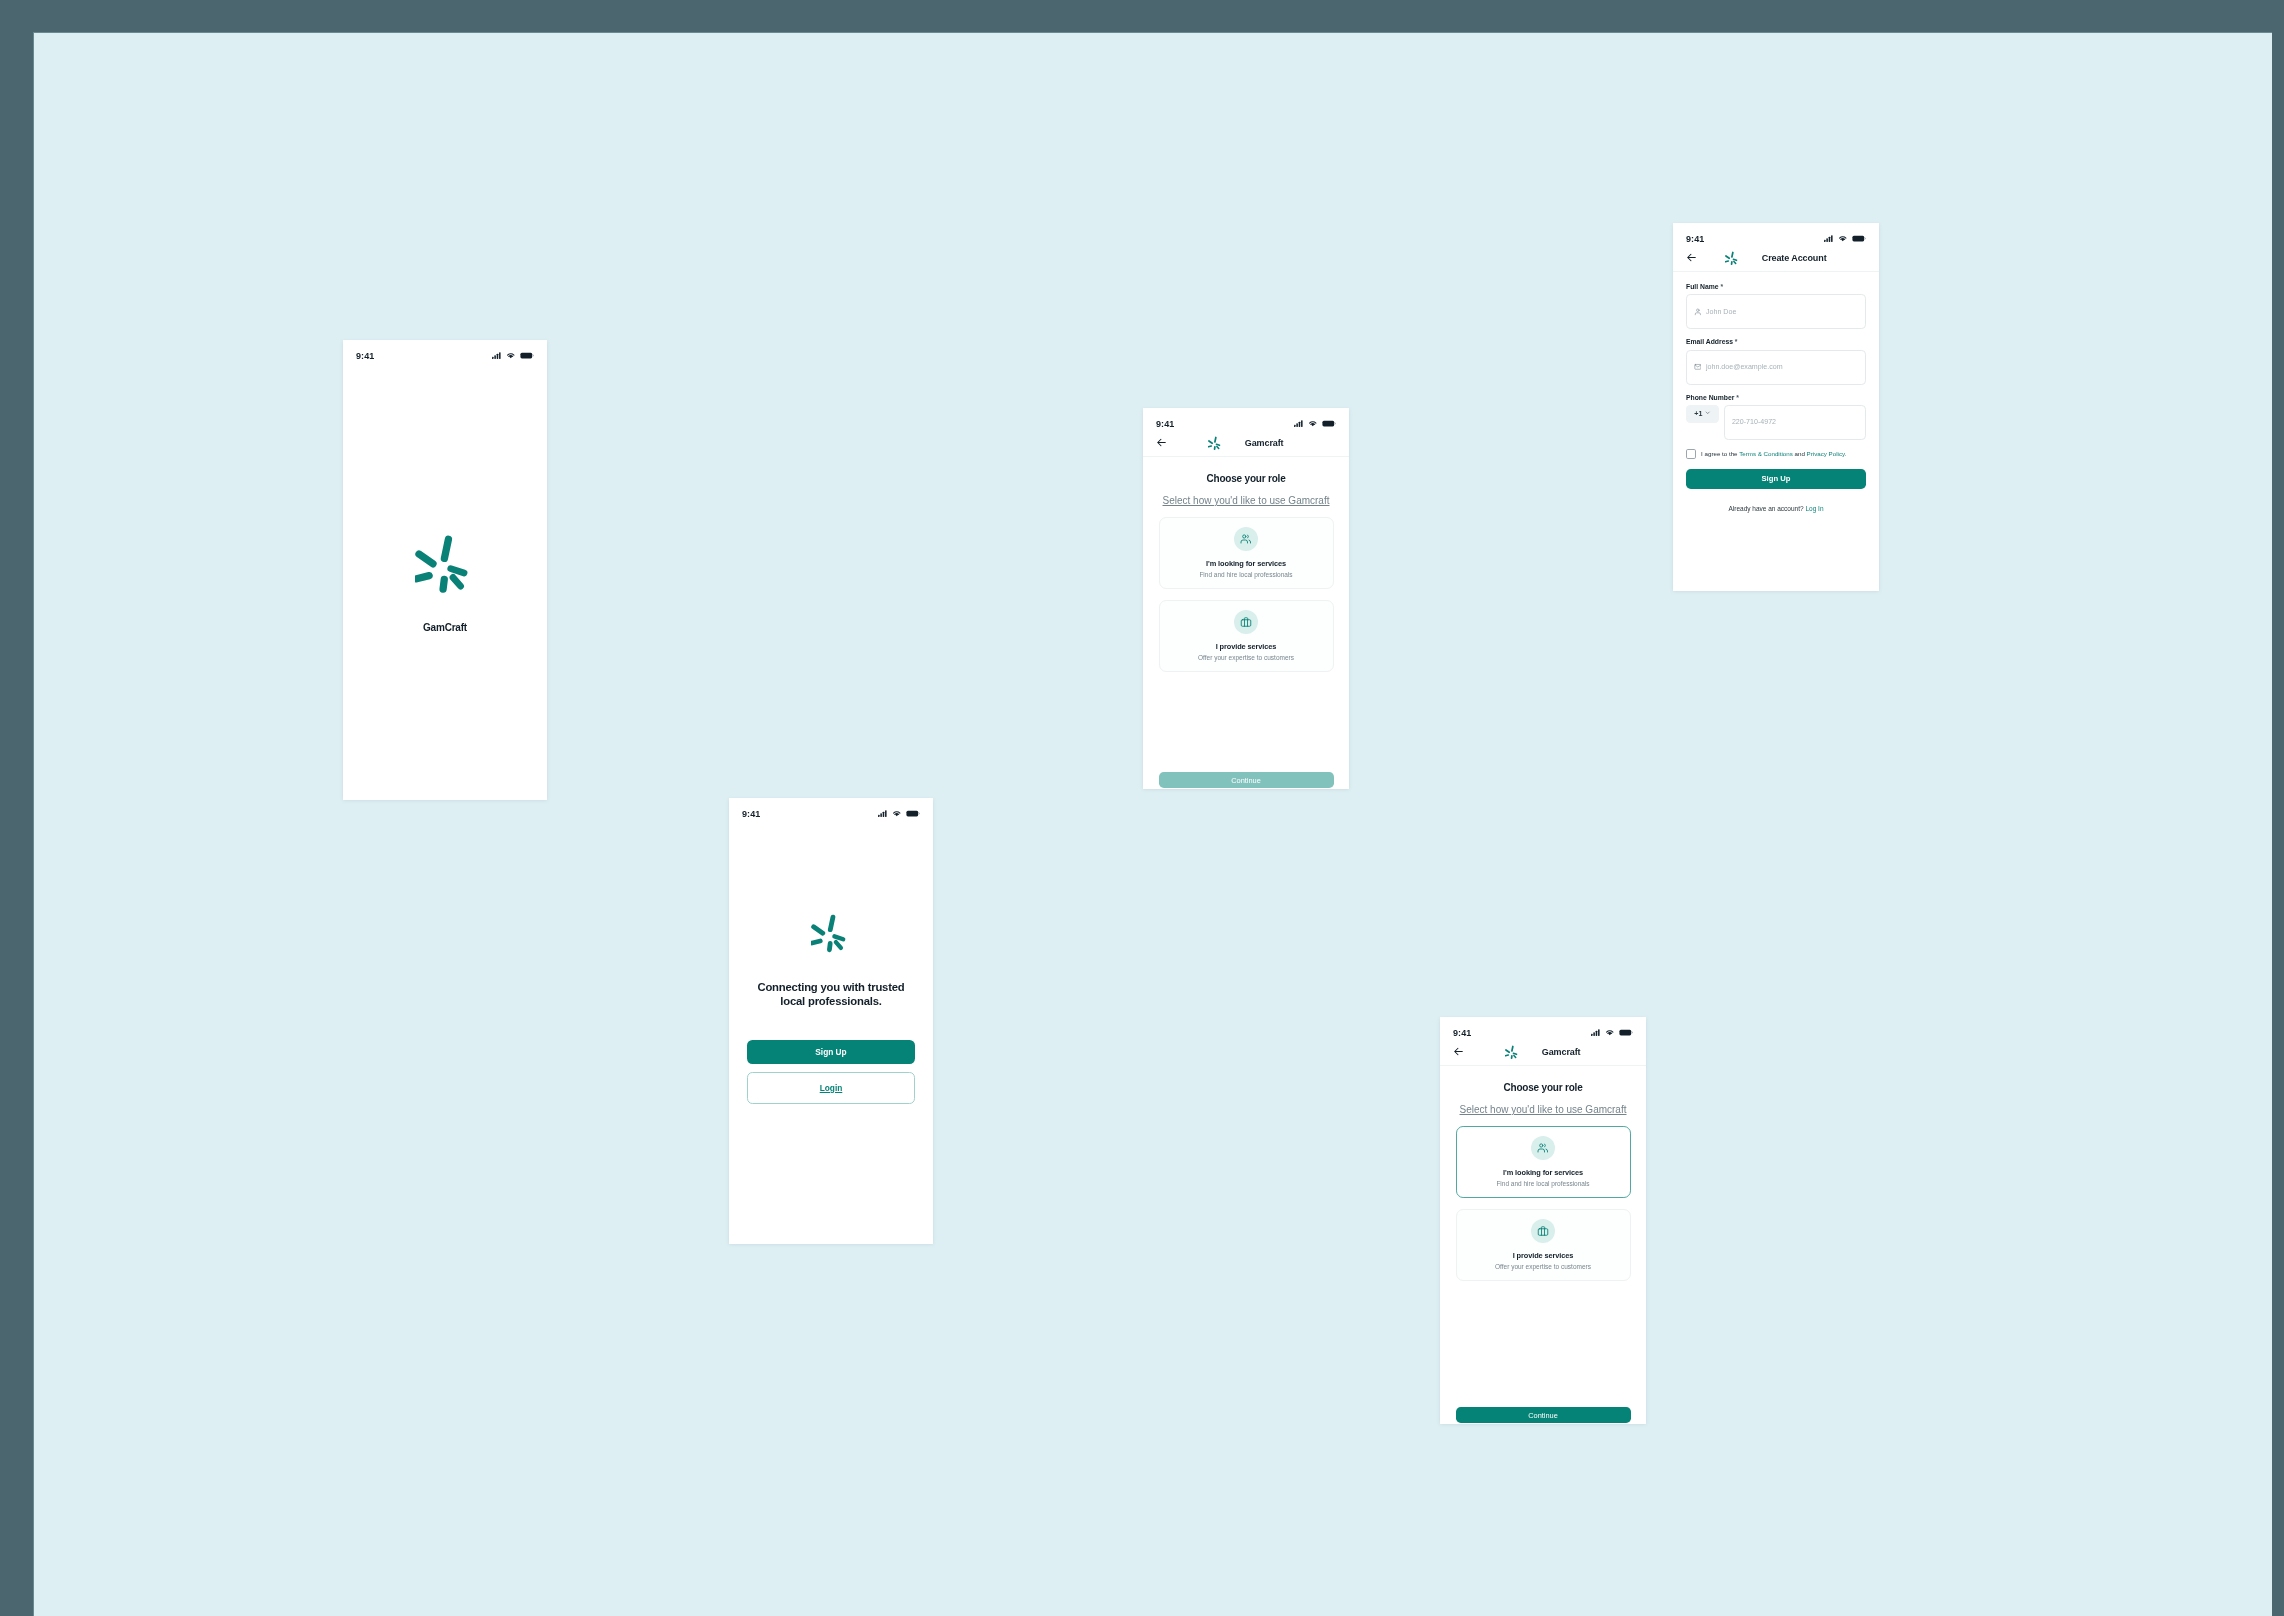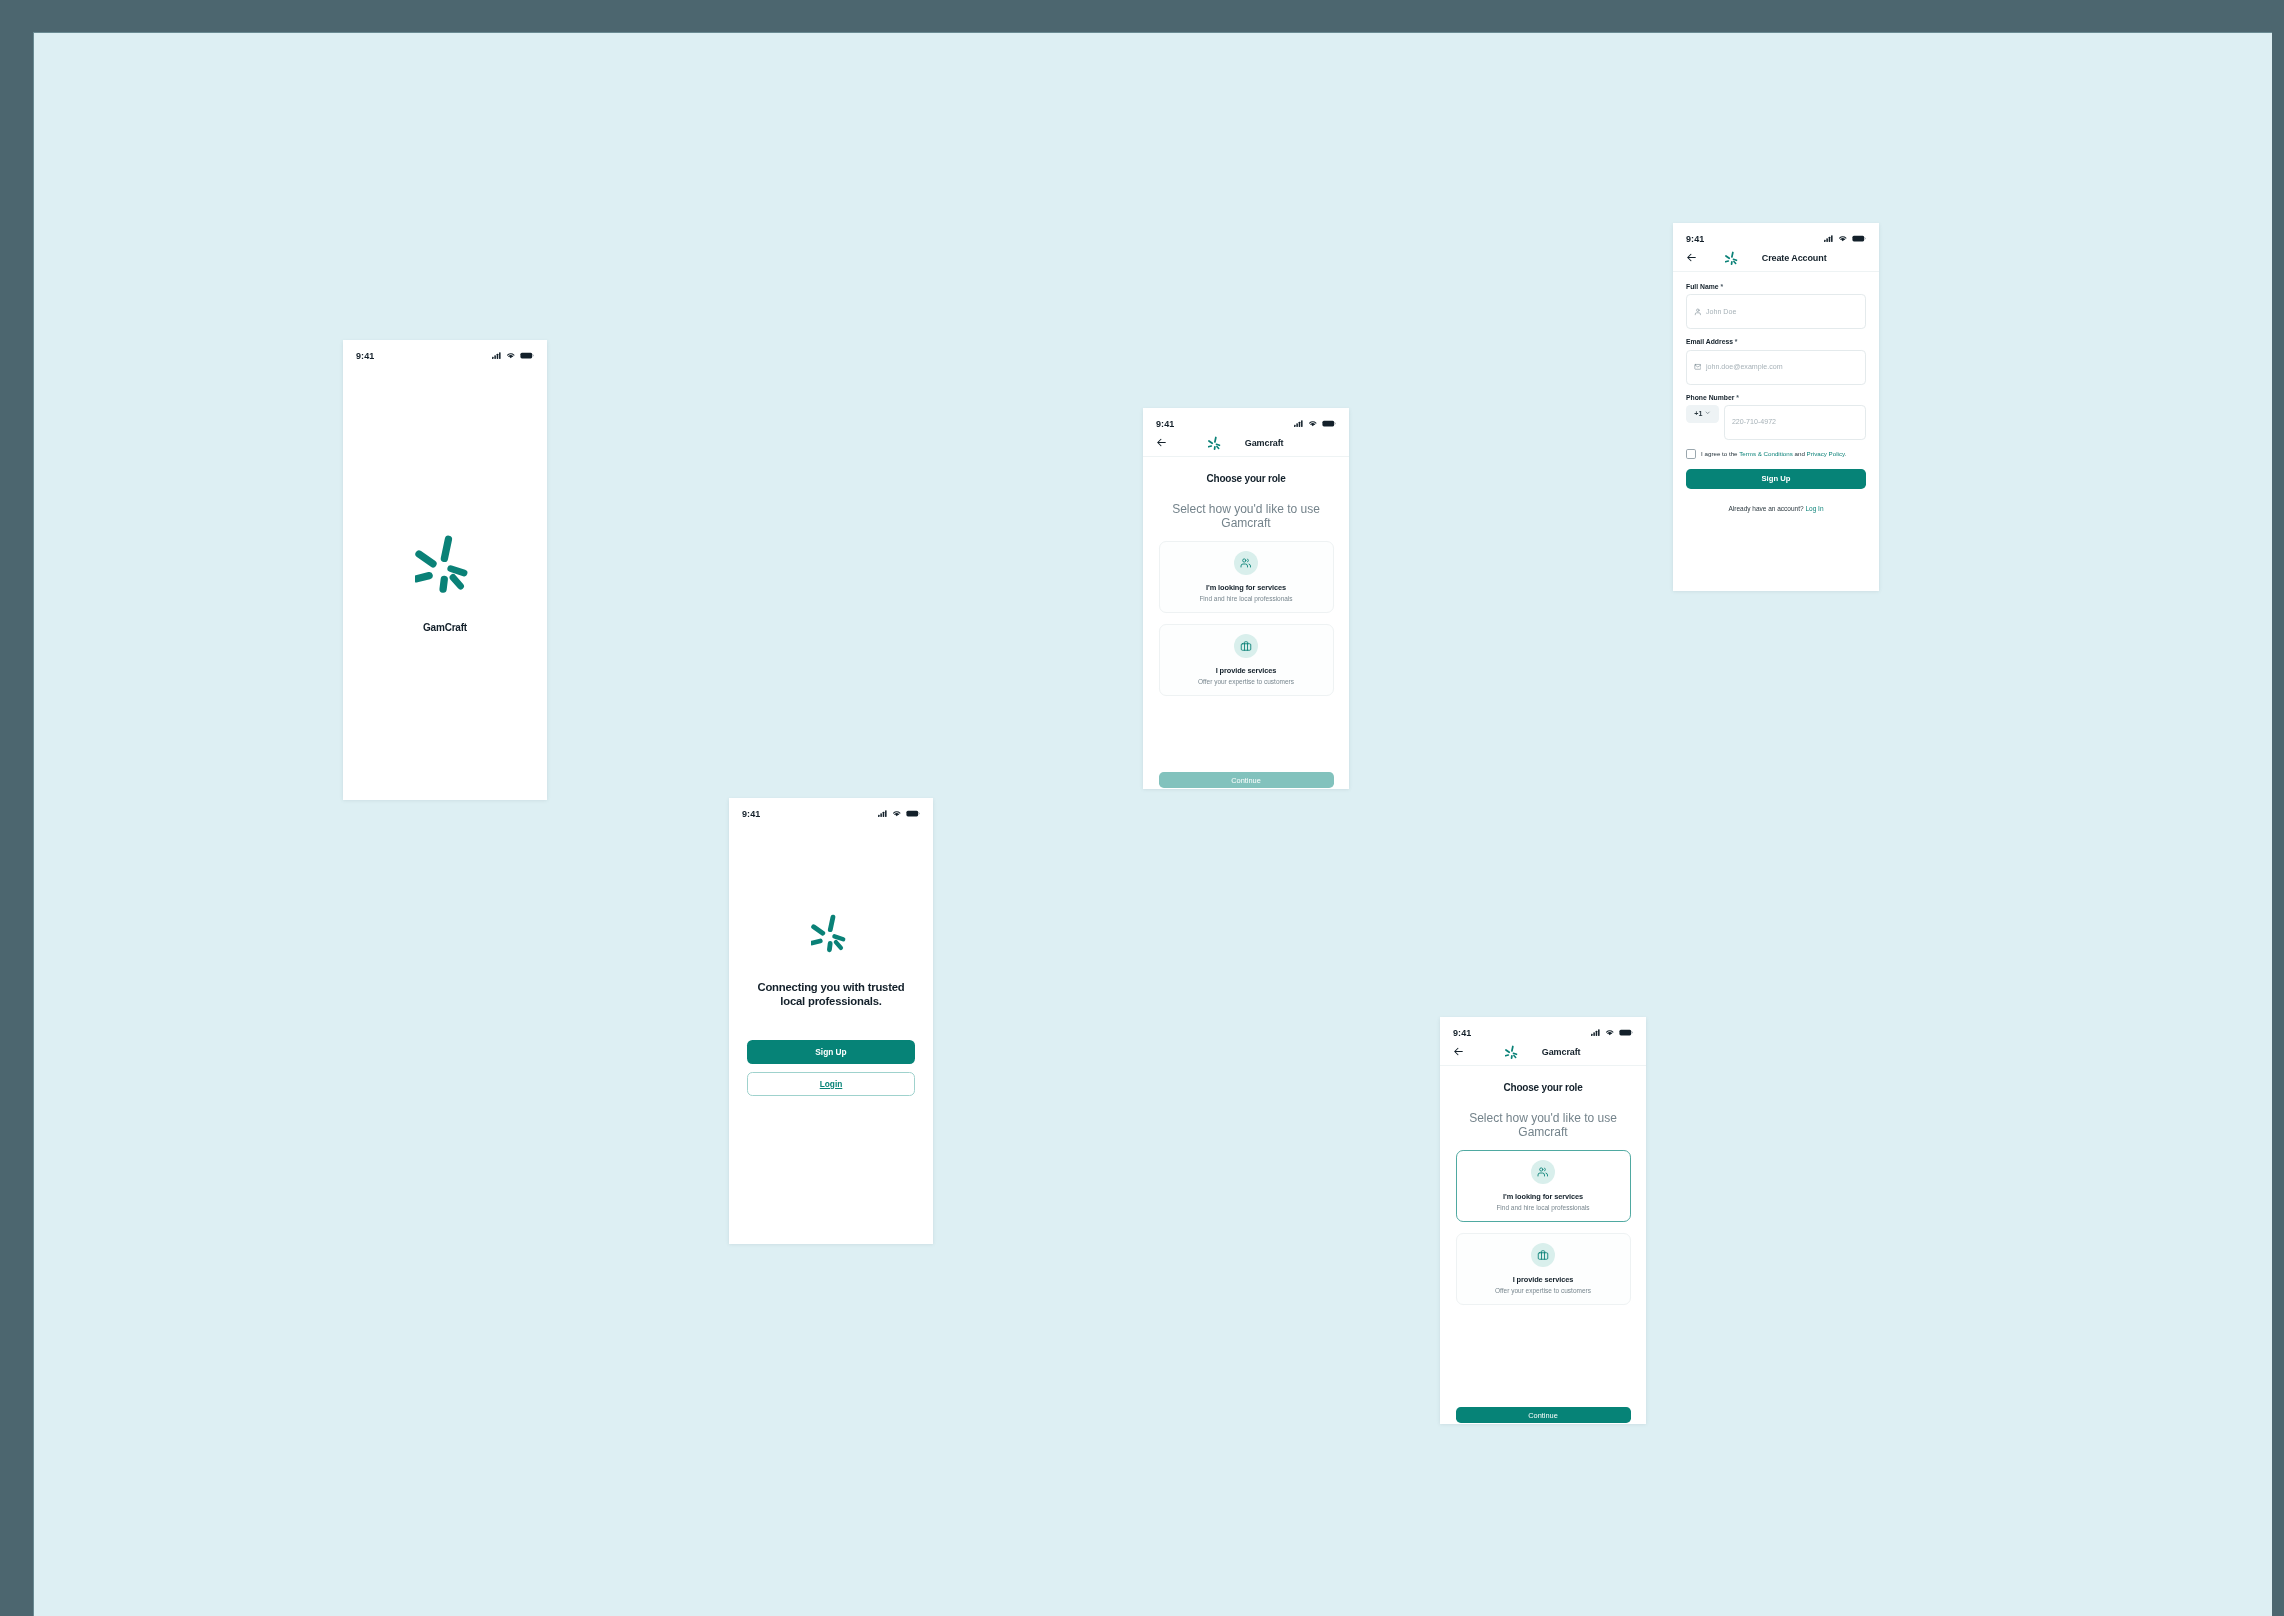--- a/index.html
+++ b/index.html
@@ -133,21 +133,21 @@
     box-sizing: border-box;
   }
   .btn-primary {
     background: #068377;
     color: #ffffff;
     height: 24px;
   }
   .btn-outline {
     background: #ffffff;
     color: #068377;
-    height: 24px;
+    height: 32px;
     border: 0.8px solid #9fd2cd;
     text-decoration: underline;
   }
   .onb-actions {
     width: 100%;
     margin-top: 31px;
     display: flex;
     flex-direction: column;
     gap: 7.7px;
   }
@@ -161,24 +161,25 @@
     flex-direction: column;
   }
   .role-title {
     font-size: 10px;
     font-weight: 700;
     color: #13202a;
     text-align: center;
     letter-spacing: -0.2px;
   }
   .role-sub {
-    margin-top: 18px;
-    font-size: 12px;
+    margin-top: 11px;
+    font-size: 10px;
     color: #74838b;
     text-align: center;
+    text-decoration: underline;
   }
   .role-card {
     margin-top: 10.7px;
     border-radius: 7.1px;
     background: #fdfefe;
     border: 0.6px solid #eef2f3;
     padding: 9.5px 6px 9.5px 6px;
     display: flex;
     flex-direction: column;
     align-items: center;

